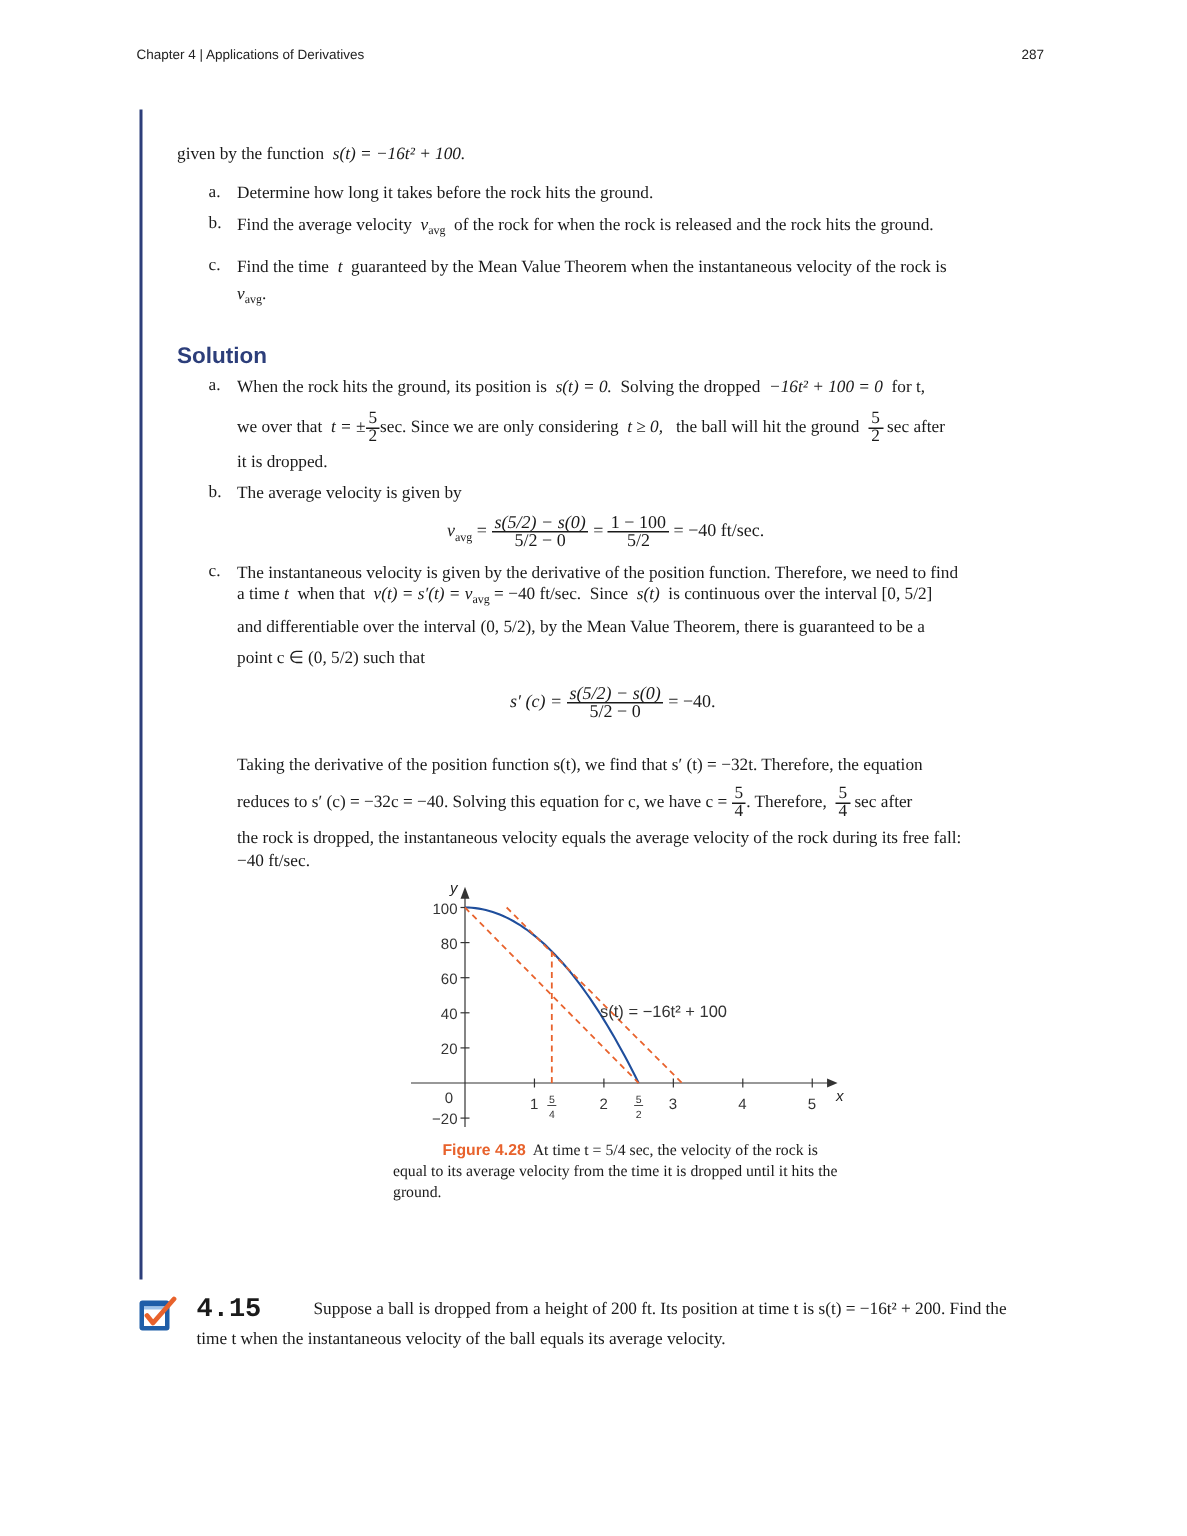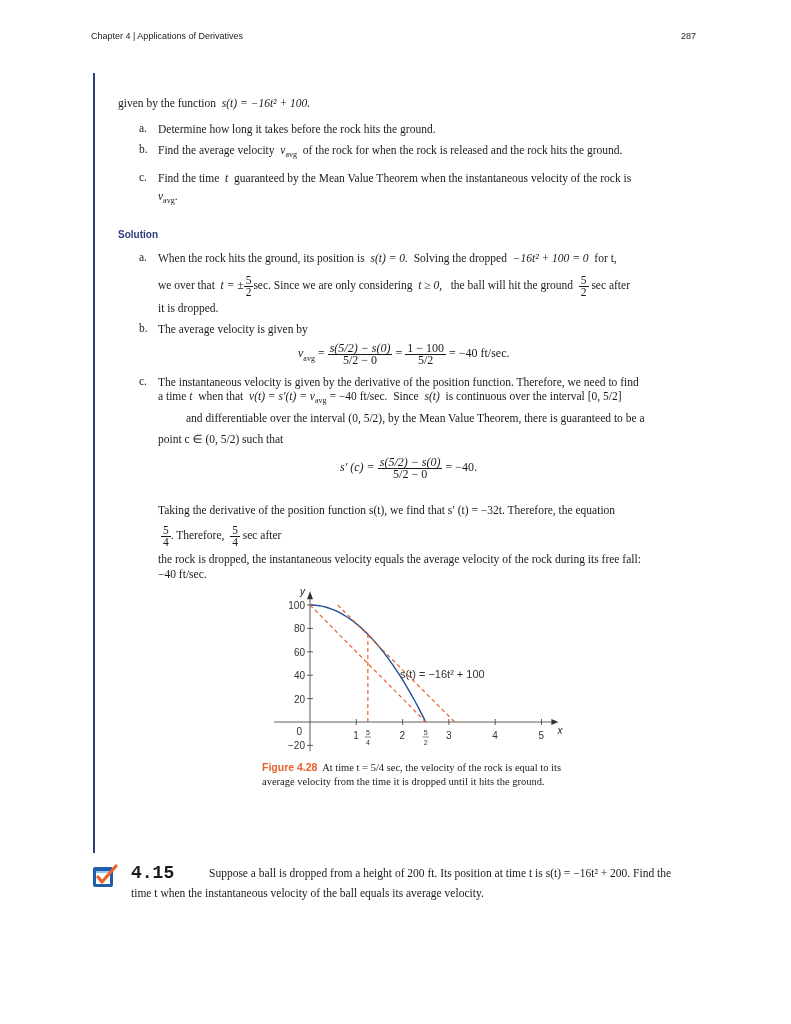--- a/index.html
+++ b/index.html
@@ -6,28 +6,28 @@
   body { width: 791px; height: 1024px; position: relative; overflow: hidden;
          font-family: "Liberation Serif", serif; color: #1a1a1a; }
   .hdr { position: absolute; top: 31px; font-family: "Liberation Sans", sans-serif; font-size: 9px; color: #222; }
   .hdr-left { left: 91px; }
   .hdr-right { left: 681px; }
   .sidebar { position: absolute; left: 93px; top: 73px; width: 2px; height: 780px; background: #2c3e7a; }
   .txt { position: absolute; font-size: 11.5px; line-height: 14px; white-space: nowrap; }
   .i { font-style: italic; }
   .lbl { position: absolute; font-size: 11.5px; }
   .sol { position: absolute; left: 118px; top: 229px; font-family: "Liberation Sans", sans-serif;
-         font-weight: bold; font-size: 10px; color: #2c3e7a; }
+         font-weight: bold; font-size: 15px; color: #2c3e7a; }
   .frac { display: inline-block; vertical-align: middle; text-align: center; line-height: 11px; }
   .frac .n { display: block; border-bottom: 1px solid #1a1a1a; padding: 0 2px; }
   .frac .d { display: block; padding: 0 2px; }
   .eq { position: absolute; font-size: 12px; white-space: nowrap; }
   sub, sup { font-size: 8px; }
   .cap { position: absolute; left: 262px; top: 760px; width: 300px; font-size: 10.5px; line-height: 14px; }
-  .cap-title { font-family: "Liberation Sans", sans-serif; font-weight: bold; color: #e8622c; }
+  .cap-title { font-family: "Liberation Sans", sans-serif; font-weight: bold; color: #e8622c; margin-left: 33px; }
   .chart { position: absolute; left: 0; top: 0; }
   .ex-icon { position: absolute; left: 92px; top: 863px; width: 26px; height: 26px; }
   .ex-num { position: absolute; left: 131px; top: 863px; font-weight: bold; font-size: 18px; font-family: Liberation Mono, monospace; }
 </style>
 </head>
 <body>
 
 <div class="hdr hdr-left">Chapter 4 | Applications of Derivatives</div>
 <div class="hdr hdr-right">287</div>
 
@@ -91,32 +91,32 @@
 <div class="txt" style="left:158px; top:375px;">The instantaneous velocity is given by the derivative of the position function. Therefore, we need to find</div>
 <div class="txt" style="left:158px; top:389px;">
   <span>a time</span>&nbsp;<span class="i">t</span>&nbsp;
   <span>when that</span>&nbsp;
   <span class="i">v(t) = s′(t) = v</span><sub>avg</sub>
   <span>= −40 ft/sec.</span>&nbsp;
   <span>Since</span>&nbsp;
   <span class="i">s(t)</span>&nbsp;
   <span>is continuous over the interval [0, 5/2]</span>
 </div>
-<div class="txt" style="left:158px; top:411px;margin-left:28px;">and differentiable over the interval (0, 5/2),  by the Mean Value Theorem, there is guaranteed to be a</div>
+<div class="txt" style="left:158px; top:411px;">and differentiable over the interval (0, 5/2),  by the Mean Value Theorem, there is guaranteed to be a</div>
 <div class="txt" style="left:158px; top:432px;">point c ∈ (0, 5/2) such that</div>
 
 <div class="eq" style="left:340px; top:457px;">
   <span class="i">s′ (c) =</span>
   <span class="frac"><span class="n i">s(5/2) − s(0)</span><span class="d">5/2 − 0</span></span>
   <span>= −40.</span>
 </div>
 
 <div class="txt" style="left:158px; top:503px;">Taking the derivative of the position function s(t),   we find that s′ (t) = −32t. Therefore, the equation</div>
 <div class="txt" style="left:158px; top:524px; line-height:22px;">
-  &nbsp;<span class="frac"><span class="n">5</span><span class="d">4</span></span><span>. Therefore,</span>&nbsp;
+  <span>reduces to s′ (c) = −32c = −40. Solving this equation for c,   we have c =</span>&nbsp;<span class="frac"><span class="n">5</span><span class="d">4</span></span><span>. Therefore,</span>&nbsp;
   <span class="frac"><span class="n">5</span><span class="d">4</span></span>
   <span>sec after</span>
 </div>
 <div class="txt" style="left:158px; top:552px;">the rock is dropped, the instantaneous velocity equals the average velocity of the rock during its free fall:</div>
 <div class="txt" style="left:158px; top:567px;">−40  ft/sec.</div>
 
 <svg class="chart" id="chart" width="791" height="1024">
     <line x1="274" y1="722" x2="555.39" y2="722" stroke="#333" stroke-width="0.8"></line>
     <polygon points="558.39,722 551.39,719 551.39,725" fill="#333"></polygon>
     <line x1="310" y1="751.25" x2="310" y2="596.15" stroke="#333" stroke-width="0.8"></line>

